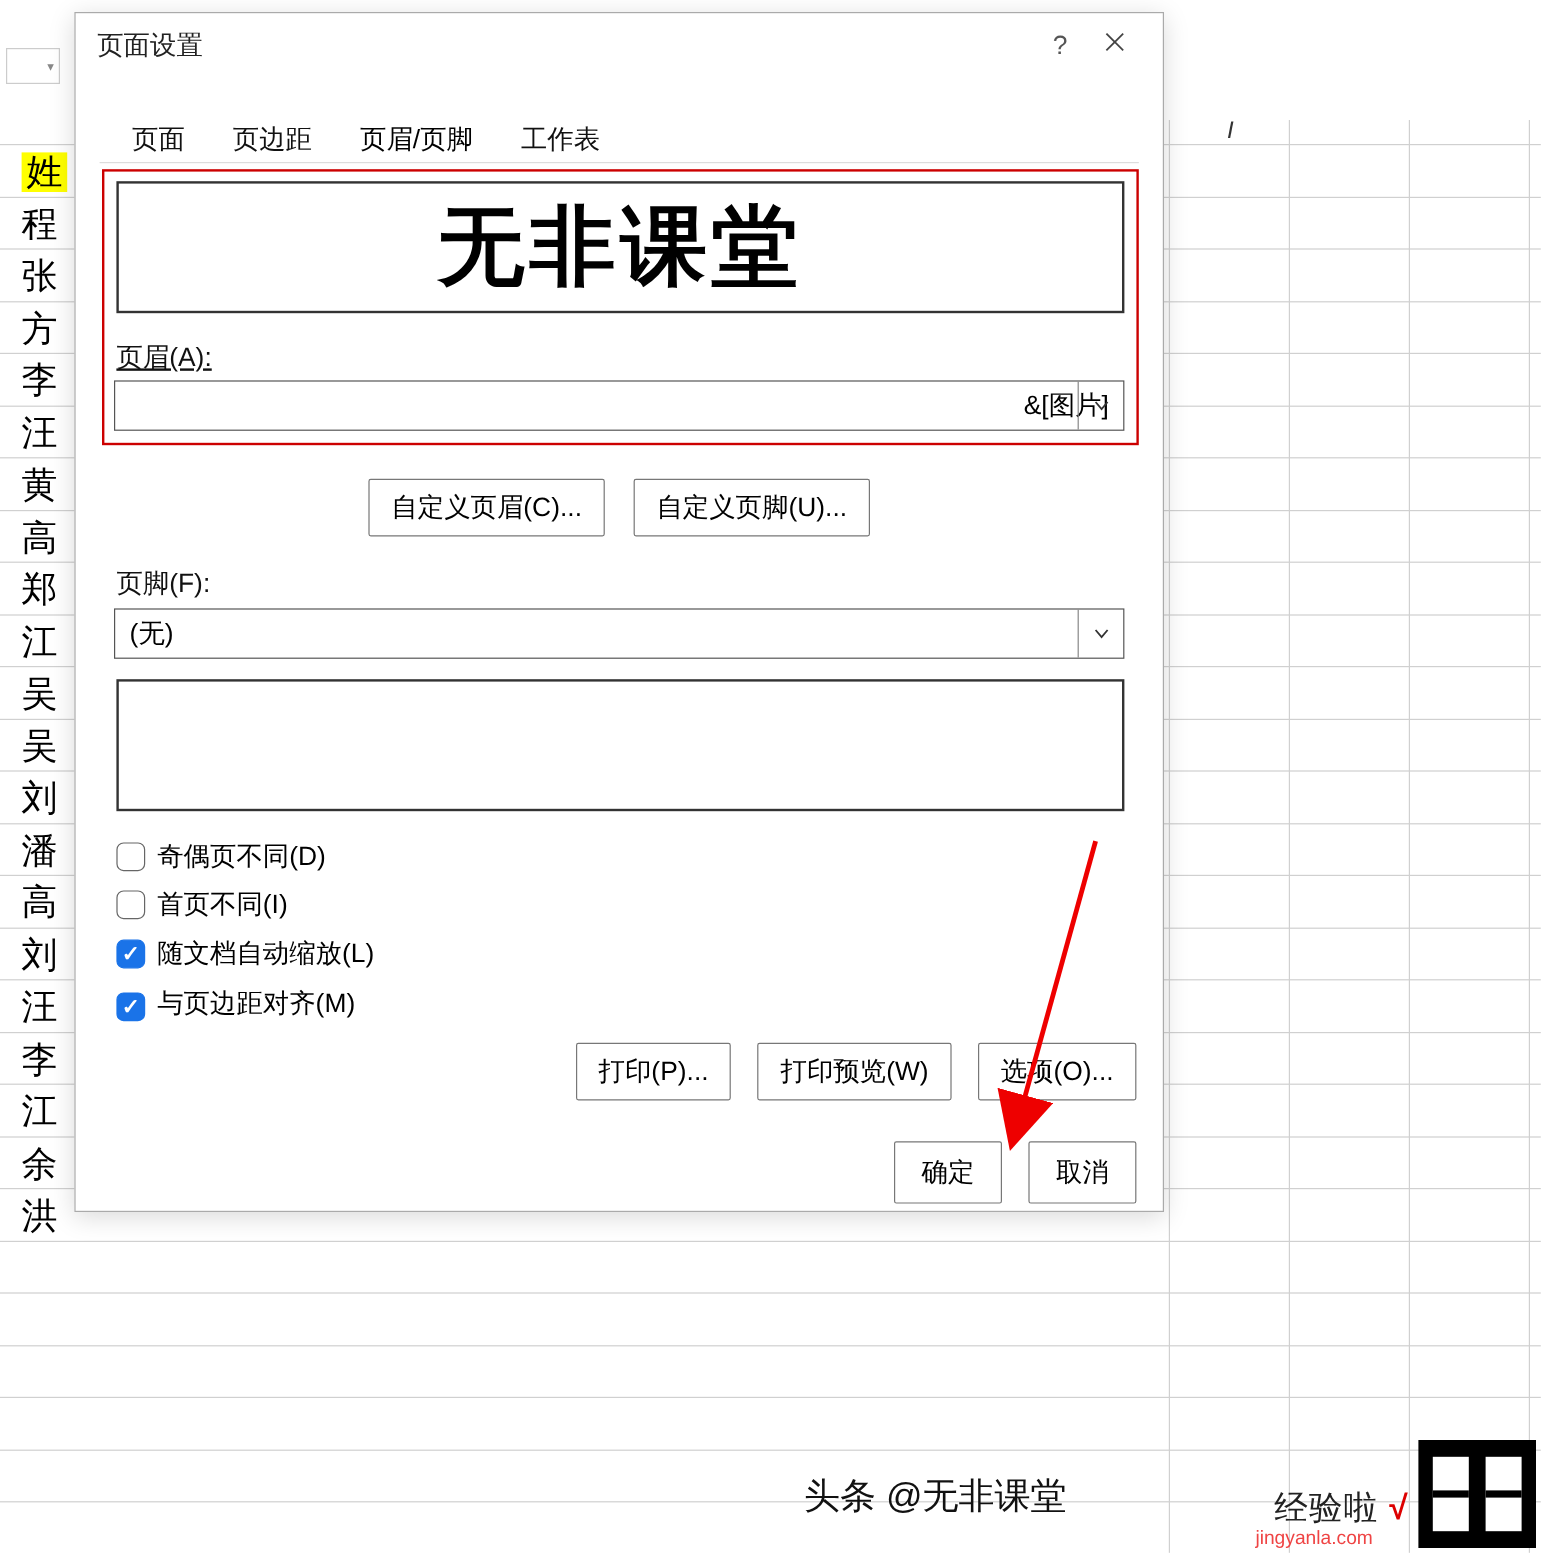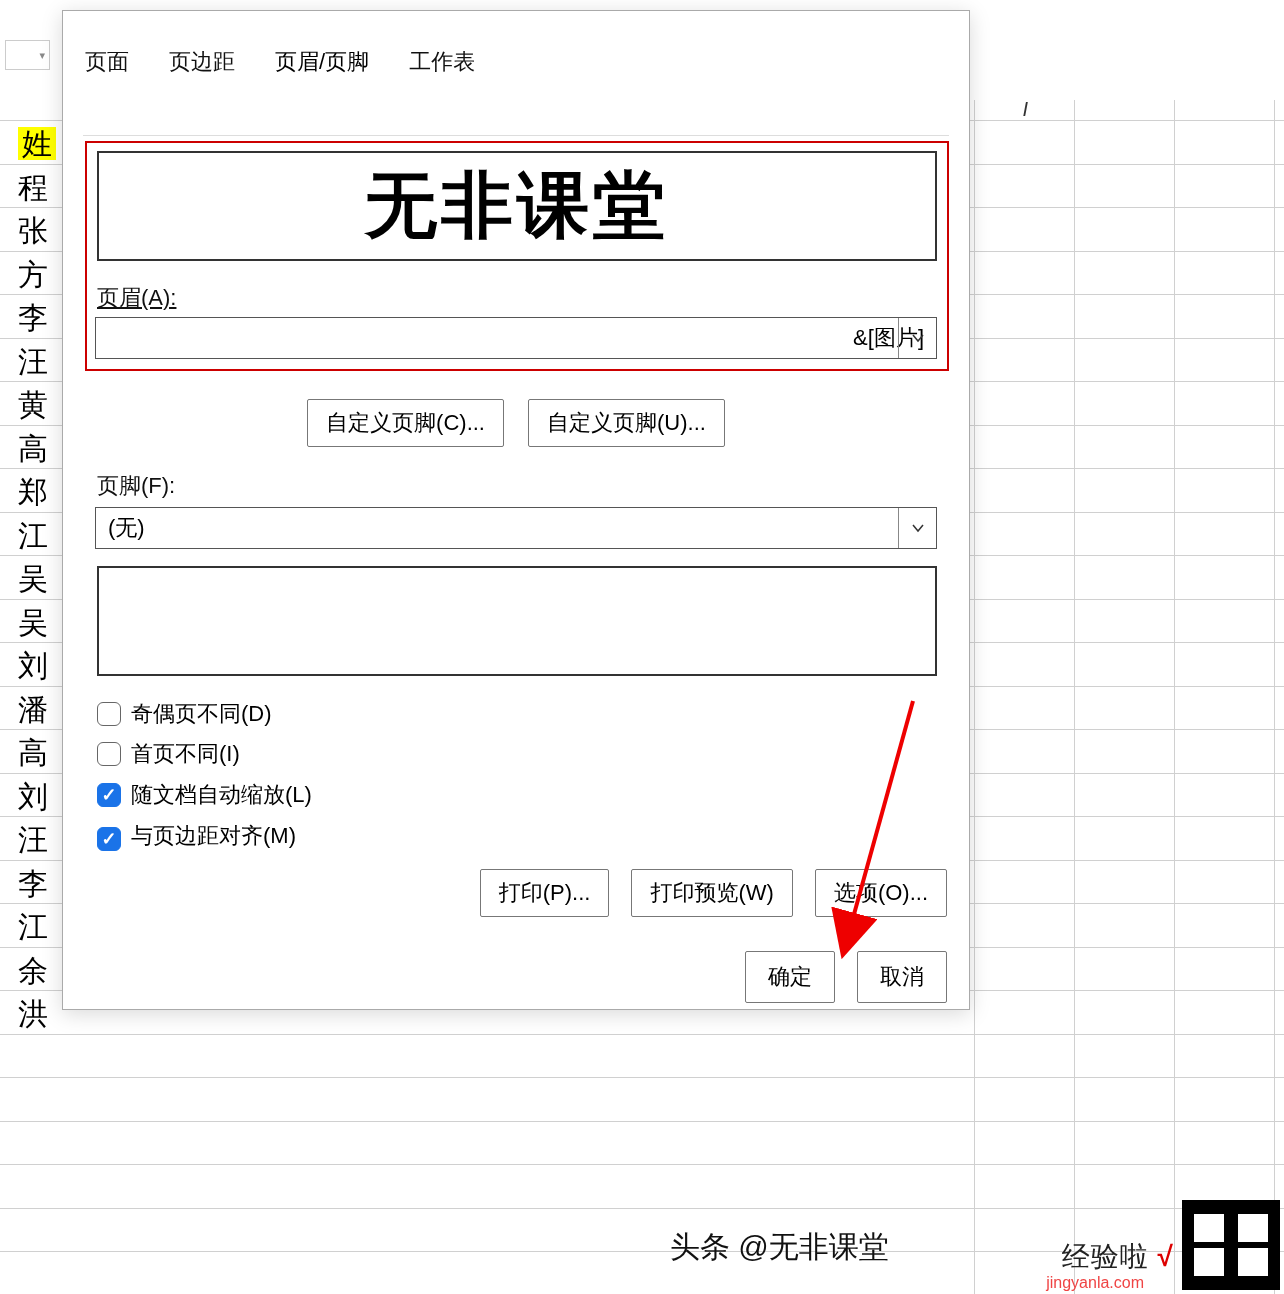--- a/index.html
+++ b/index.html
@@ -87,21 +87,21 @@
     width: 45px;
     text-align: center;
     color: #555;
     font-size: 22px;
     cursor: pointer;
   }
   .close-btn svg { stroke: #444; }
   .tabs {
     display: flex;
     gap: 24px;
-    padding: 0 14px;
+    padding: 0 39px;
     margin-top: 30px;
     font-size: 22px;
   }
   .tab { padding: 6px 8px; cursor: pointer; color: #111; }
   .tab.active { color: #000; }
   .highlight-box {
     position: absolute;
     top: 130px;
     left: 22px;
     width: 864px;
@@ -361,20 +361,31 @@
 
   <div class="right-grid">
     <div class="vline" style="left:0"></div>
     <div class="vline" style="left:100px"></div>
     <div class="vline" style="left:200px"></div>
     <div class="vline" style="left:300px"></div>
   </div>
 </div>
 
 <div class="dialog">
+  <div class="titlebar">
+    <span>页面设置</span>
+    <div class="spacer"></div>
+    <div class="help-btn">?</div>
+    <div class="close-btn">
+      <svg width="20" height="20" viewBox="0 0 20 20">
+          <line x1="3" y1="3" x2="17" y2="17" stroke-width="1.5"></line>
+          <line x1="17" y1="3" x2="3" y2="17" stroke-width="1.5"></line>
+        </svg>
+    </div>
+  </div>
 
   <div class="tabs">
     <div class="tab">页面</div>
     <div class="tab">页边距</div>
     <div class="tab active">页眉/页脚</div>
     <div class="tab">工作表</div>
   </div>
   <div class="dialog-tabs-underline"></div>
 
   <div class="header-preview">
@@ -388,21 +399,21 @@
     <div class="select-arrow">
       <svg class="chevron-down" viewBox="0 0 14 14">
           <polyline points="2,4 7,10 12,4" fill="none" stroke="#333" stroke-width="1.5"></polyline>
         </svg>
     </div>
   </div>
 
   <div class="highlight-box"></div>
 
   <div class="custom-btns">
-    <button class="btn">自定义页脚(C)...</button>
+    <button class="btn">自定义页眉(C)...</button>
     <button class="btn">自定义页脚(U)...</button>
   </div>
 
   <div class="label label-footer-f">页脚(F):</div>
 
   <div class="select-box select-footer">
     <span>(无)</span>
     <div class="select-arrow">
       <svg class="chevron-down" viewBox="0 0 14 14">
           <polyline points="2,4 7,10 12,4" fill="none" stroke="#333" stroke-width="1.5"></polyline>

